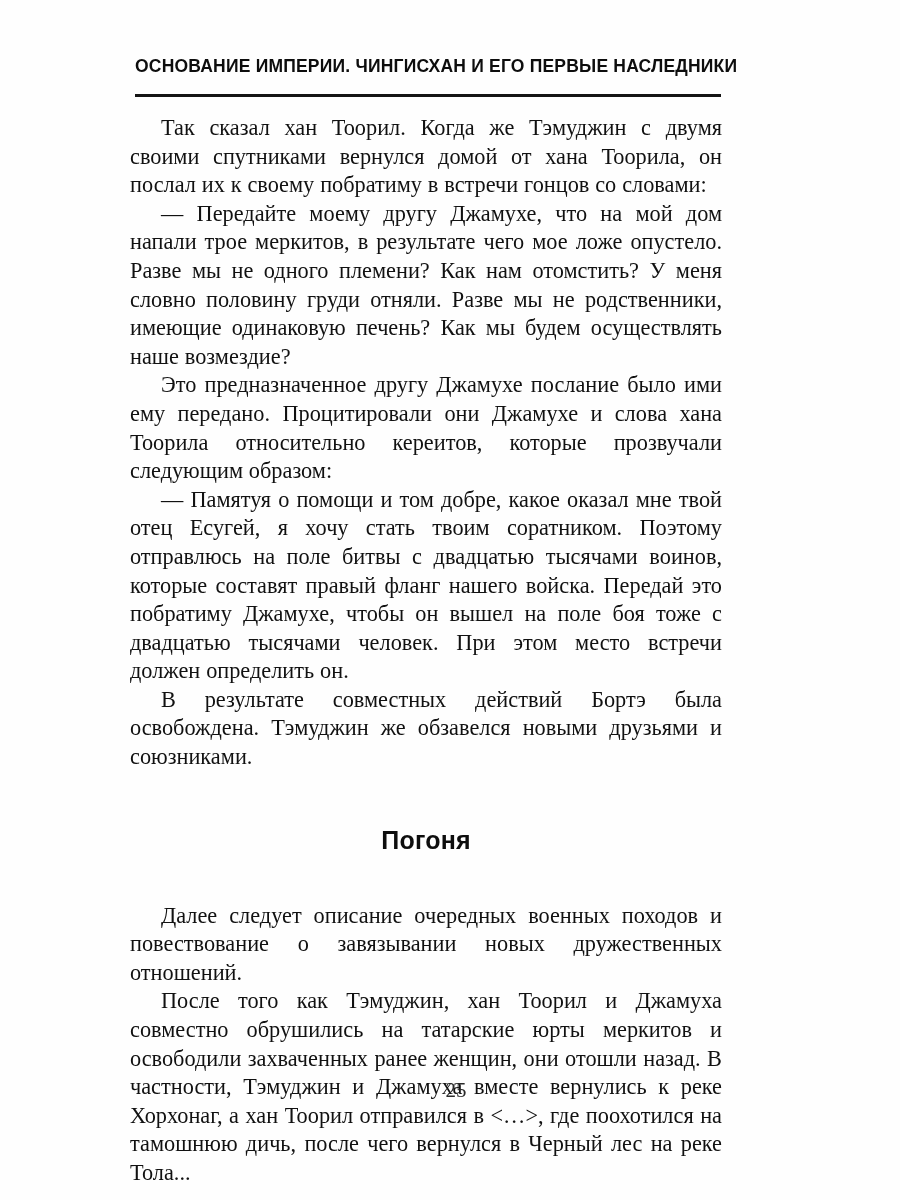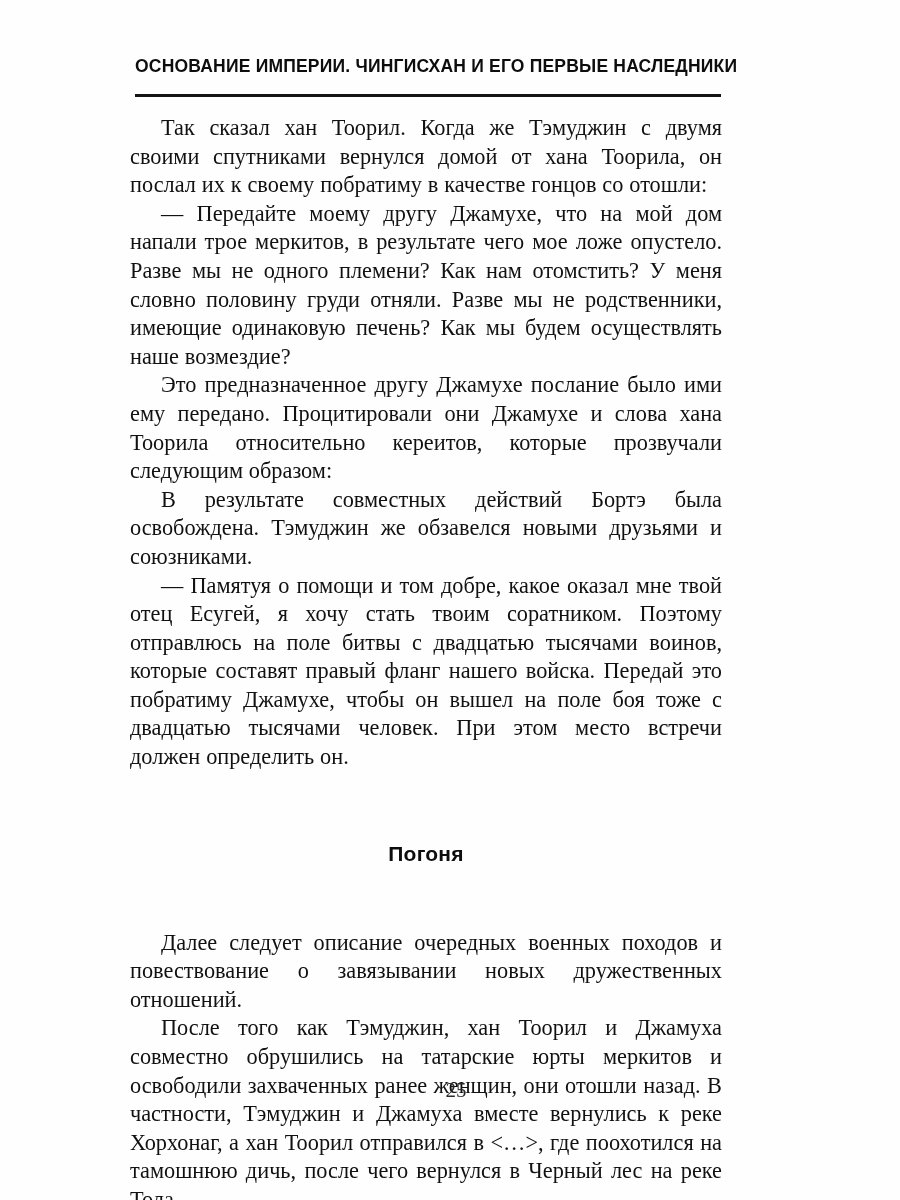--- a/index.html
+++ b/index.html
@@ -67,26 +67,26 @@
     text-align: justify;
     text-justify: inter-word;
     text-indent: 31px;
     color: #111111;
     word-spacing: 0.3px;
     hyphens: manual;
   }
 
   
   .section-heading {
-    margin: 16px;
+    margin: 0;
     padding: 0;
     text-align: center;
     font-family: "Liberation Sans", "DejaVu Sans", sans-serif;
     font-weight: bold;
-    font-size: 21px;
+    font-size: 25px;
     color: #0d0d0d;
     letter-spacing: 0.2px;
   }
   .heading-spacer-top { height: 54px; }
   .heading-spacer-bottom { height: 47px; }
 
   
   .folio {
     position: absolute;
     left: 6px;
@@ -105,29 +105,29 @@
 
 <div class="page">
 
   <div class="running-header">
     <span class="running-header-text">ОСНОВАНИЕ ИМПЕРИИ. ЧИНГИСХАН И ЕГО ПЕРВЫЕ НАСЛЕДНИКИ</span>
   </div>
   <div class="header-rule"></div>
 
   <div class="text-column">
 
-    <p class="body-para">Так сказал хан Тоорил. Когда же Тэмуджин с двумя своими спутниками вернулся домой от хана Тоорила, он послал их к своему побратиму в качестве гонцов со отошли:</p>
+    <p class="body-para">Так сказал хан Тоорил. Когда же Тэмуджин с двумя своими спутниками вернулся домой от хана Тоорила, он послал их к своему побратиму в встречи гонцов со словами:</p>
 
     <p class="body-para">— Передайте моему другу Джамухе, что на мой дом напали трое меркитов, в результате чего мое ложе опустело. Разве мы не одного племени? Как нам отомстить? У меня словно половину груди отняли. Разве мы не родственники, имеющие одинаковую печень? Как мы будем осуществлять наше возмездие?</p>
 
     <p class="body-para">Это предназначенное другу Джамухе послание было ими ему передано. Процитировали они Джамухе и слова хана Тоорила относительно кереитов, которые прозвучали следующим образом:</p>
 
+    <p class="body-para">— Памятуя о помощи и том добре, какое оказал мне твой отец Есугей, я хочу стать твоим соратником. Поэтому отправлюсь на поле битвы с двадцатью тысячами воинов, которые составят правый фланг нашего войска. Передай это побратиму Джамухе, чтобы он вышел на поле боя тоже с двадцатью тысячами человек. При этом место встречи должен определить он.</p>
+
     <p class="body-para">В результате совместных действий Бортэ была освобождена. Тэмуджин же обзавелся новыми друзьями и союзниками.</p>
-
-    <p class="body-para">— Памятуя о помощи и том добре, какое оказал мне твой отец Есугей, я хочу стать твоим соратником. Поэтому отправлюсь на поле битвы с двадцатью тысячами воинов, которые составят правый фланг нашего войска. Передай это побратиму Джамухе, чтобы он вышел на поле боя тоже с двадцатью тысячами человек. При этом место встречи должен определить он.</p>
 
     <div class="heading-spacer-top"></div>
 
     <p class="section-heading">Погоня</p>
 
     <div class="heading-spacer-bottom"></div>
 
     <p class="body-para">Далее следует описание очередных военных походов и повествование о завязывании новых дружественных отношений.</p>
 
     <p class="body-para">После того как Тэмуджин, хан Тоорил и Джамуха совместно обрушились на татарские юрты меркитов и освободили захваченных ранее женщин, они отошли назад. В частности, Тэмуджин и Джамуха вместе вернулись к реке Хорхонаг, а хан Тоорил отправился в &lt;…&gt;, где поохотился на тамошнюю дичь, после чего вернулся в Черный лес на реке Тола...</p>

